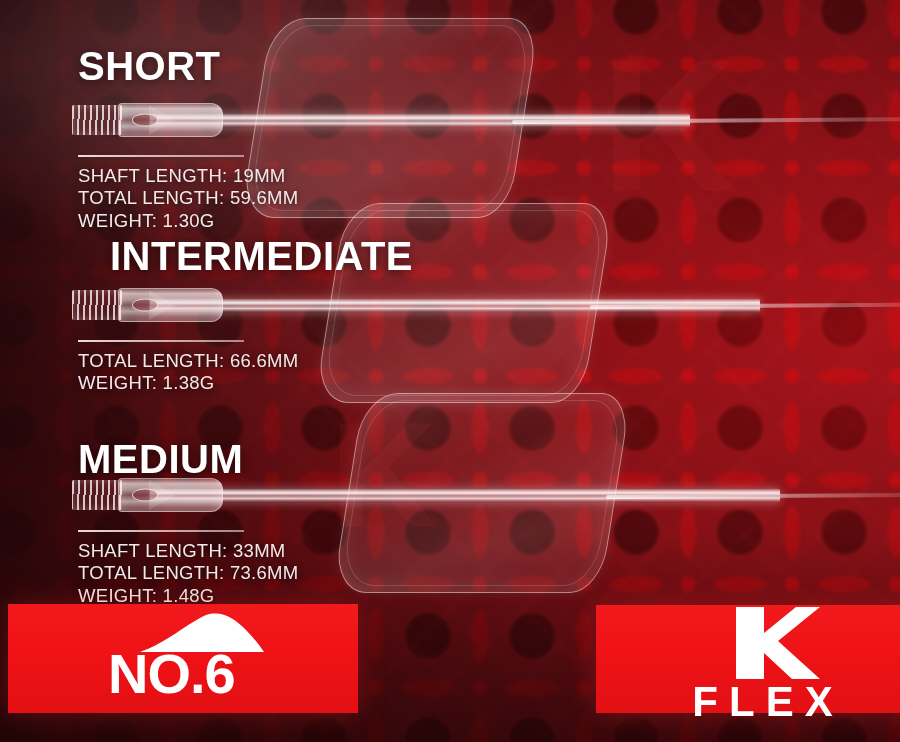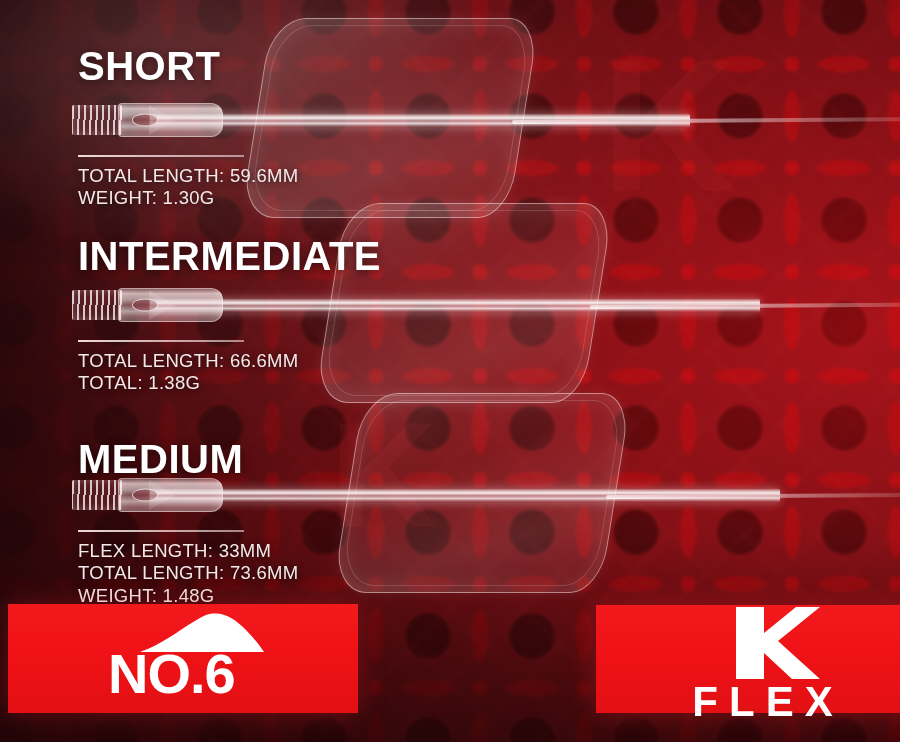--- a/index.html
+++ b/index.html
@@ -191,65 +191,66 @@
     </div>
     <div class="thread" style="left:72px;top:105px;width:50px;"></div>
   </div>
 
   <div class="block" style="top:46px;">
     <div class="title">SHORT</div>
   </div>
   <div class="block" style="top:155px;">
     <div class="rule"></div>
     <div class="specs">
+      <div class="spec">SHAFT LENGTH: 19MM</div>
       <div class="spec">TOTAL LENGTH: 59.6MM</div>
       <div class="spec">WEIGHT: 1.30G</div>
     </div>
   </div>
 
   <div class="dart" style="top:185px;">
     <div class="flight" style="left:330px;top:18px;width:268px;height:200px;"></div>
     <div class="tip" style="left:590px;top:120px;width:330px;transform:rotate(-0.4deg);"></div>
     <div class="shaft" style="left:150px;top:113px;width:610px;"></div>
     <div class="collar" style="left:118px;top:103px;width:105px;">
       <div class="collar-eye"></div>
       <div class="collar-v"></div>
     </div>
     <div class="thread" style="left:72px;top:105px;width:50px;"></div>
   </div>
 
-  <div class="block" style="top:236px;">
+  <div class="block" style="top:236px;margin-left:32px;">
     <div class="title">INTERMEDIATE</div>
   </div>
   <div class="block" style="top:340px;">
     <div class="rule"></div>
     <div class="specs">
       <div class="spec">TOTAL LENGTH: 66.6MM</div>
-      <div class="spec">TOTAL: 1.38G</div>
+      <div class="spec">WEIGHT: 1.38G</div>
     </div>
   </div>
 
   <div class="dart" style="top:375px;">
     <div class="flight" style="left:348px;top:18px;width:268px;height:200px;"></div>
     <div class="tip" style="left:606px;top:120px;width:300px;transform:rotate(-0.4deg);"></div>
     <div class="shaft" style="left:150px;top:113px;width:630px;"></div>
     <div class="collar" style="left:118px;top:103px;width:105px;">
       <div class="collar-eye"></div>
       <div class="collar-v"></div>
     </div>
     <div class="thread" style="left:72px;top:105px;width:50px;"></div>
   </div>
 
   <div class="block" style="top:439px;">
     <div class="title">MEDIUM</div>
   </div>
   <div class="block" style="top:530px;">
     <div class="rule"></div>
     <div class="specs">
-      <div class="spec">FLEX LENGTH: 33MM</div>
+      <div class="spec">SHAFT LENGTH: 33MM</div>
       <div class="spec">TOTAL LENGTH: 73.6MM</div>
       <div class="spec">WEIGHT: 1.48G</div>
     </div>
   </div>
 
   <div class="badge" id="badge-no6">
     <div class="no6-wrap">
       <svg class="no6-hill" viewBox="0 0 128 40">
         <path d="M2 40 C 30 30, 48 12, 68 3 C 84 -2, 96 6, 108 18 C 116 26, 122 34, 126 40 Z" fill="#ffffff"></path>
       </svg>

